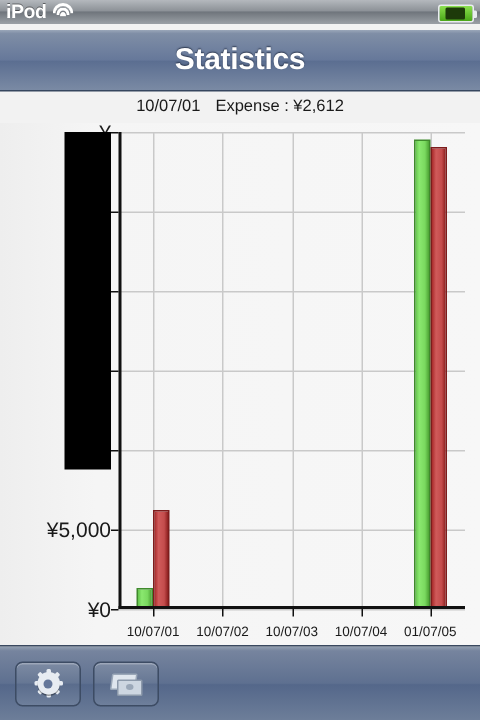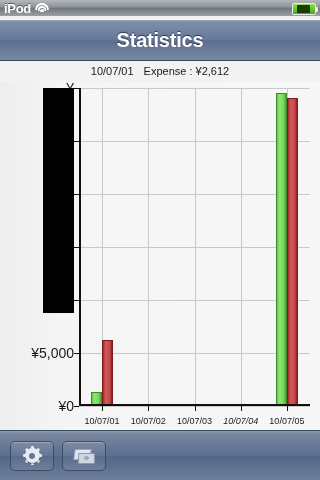--- a/index.html
+++ b/index.html
@@ -8,21 +8,21 @@
     font-family:"Liberation Sans",sans-serif;
     background:#f2f2f2;
     -webkit-font-smoothing:antialiased;
   }
   .screen{position:relative;width:320px;height:480px;overflow:hidden;}
 
   
   .statusbar{
     position:absolute;left:0;top:0;width:320px;height:16px;
     background:linear-gradient(to bottom,#b4b8bd 0%,#8d9298 45%,#6f757c 50%,#9ba0a6 100%);
-    display:flex;align-items:center;
+    display:flex;align-items:flex-start;
   }
   .sb-left{display:flex;align-items:center;gap:4px;padding-left:4px;}
   .sb-carrier{
     font-size:13px;font-weight:bold;color:#fff;letter-spacing:-0.3px;
     text-shadow:0 -1px 0 rgba(0,0,0,.45);
   }
   .wifi{position:relative;width:14px;height:11px;}
   .wifi i{position:absolute;display:block;border:2px solid #fff;border-bottom:none;
     border-radius:50% 50% 0 0 / 100% 100% 0 0;left:50%;transform:translateX(-50%);
     box-sizing:border-box;}
@@ -233,23 +233,23 @@
         <div class="ylabel" style="top: 6px;">¥</div>
         <div style="position: absolute; left: 74px; top: 6px; width: 5px; height: 1px; background: rgb(17, 17, 17);"></div>
       </div>
     <div id="xlabels">
         <div class="xlabel" style="left: 102.1px;">10/07/01</div>
         <div style="position: absolute; left: 102.1px; top: 324px; width: 1px; height: 5px; background: rgb(17, 17, 17);"></div>
         <div class="xlabel" style="left: 148.3px;">10/07/02</div>
         <div style="position: absolute; left: 148.3px; top: 324px; width: 1px; height: 5px; background: rgb(17, 17, 17);"></div>
         <div class="xlabel" style="left: 194.5px;">10/07/03</div>
         <div style="position: absolute; left: 194.5px; top: 324px; width: 1px; height: 5px; background: rgb(17, 17, 17);"></div>
-        <div class="xlabel" style="left: 240.7px; font-style: italic;">10/07/04</div>
+        <div class="xlabel" style="left: 240.7px;">10/07/04</div>
         <div style="position: absolute; left: 240.7px; top: 324px; width: 1px; height: 5px; background: rgb(17, 17, 17);"></div>
-        <div class="xlabel" style="left: 286.9px;">10/07/05</div>
+        <div class="xlabel" style="left: 286.9px;">01/07/05</div>
         <div style="position: absolute; left: 286.9px; top: 324px; width: 1px; height: 5px; background: rgb(17, 17, 17);"></div>
       </div>
     <div class="blackbox" id="blackbox" style="left: 43px; top: 6px; width: 31px; height: 225px;"></div>
   </div>
 
   <div class="toolbar">
     <div class="tbtn">
       <span class="gear">
         <span class="t"></span>
           <span class="t t2"></span>

